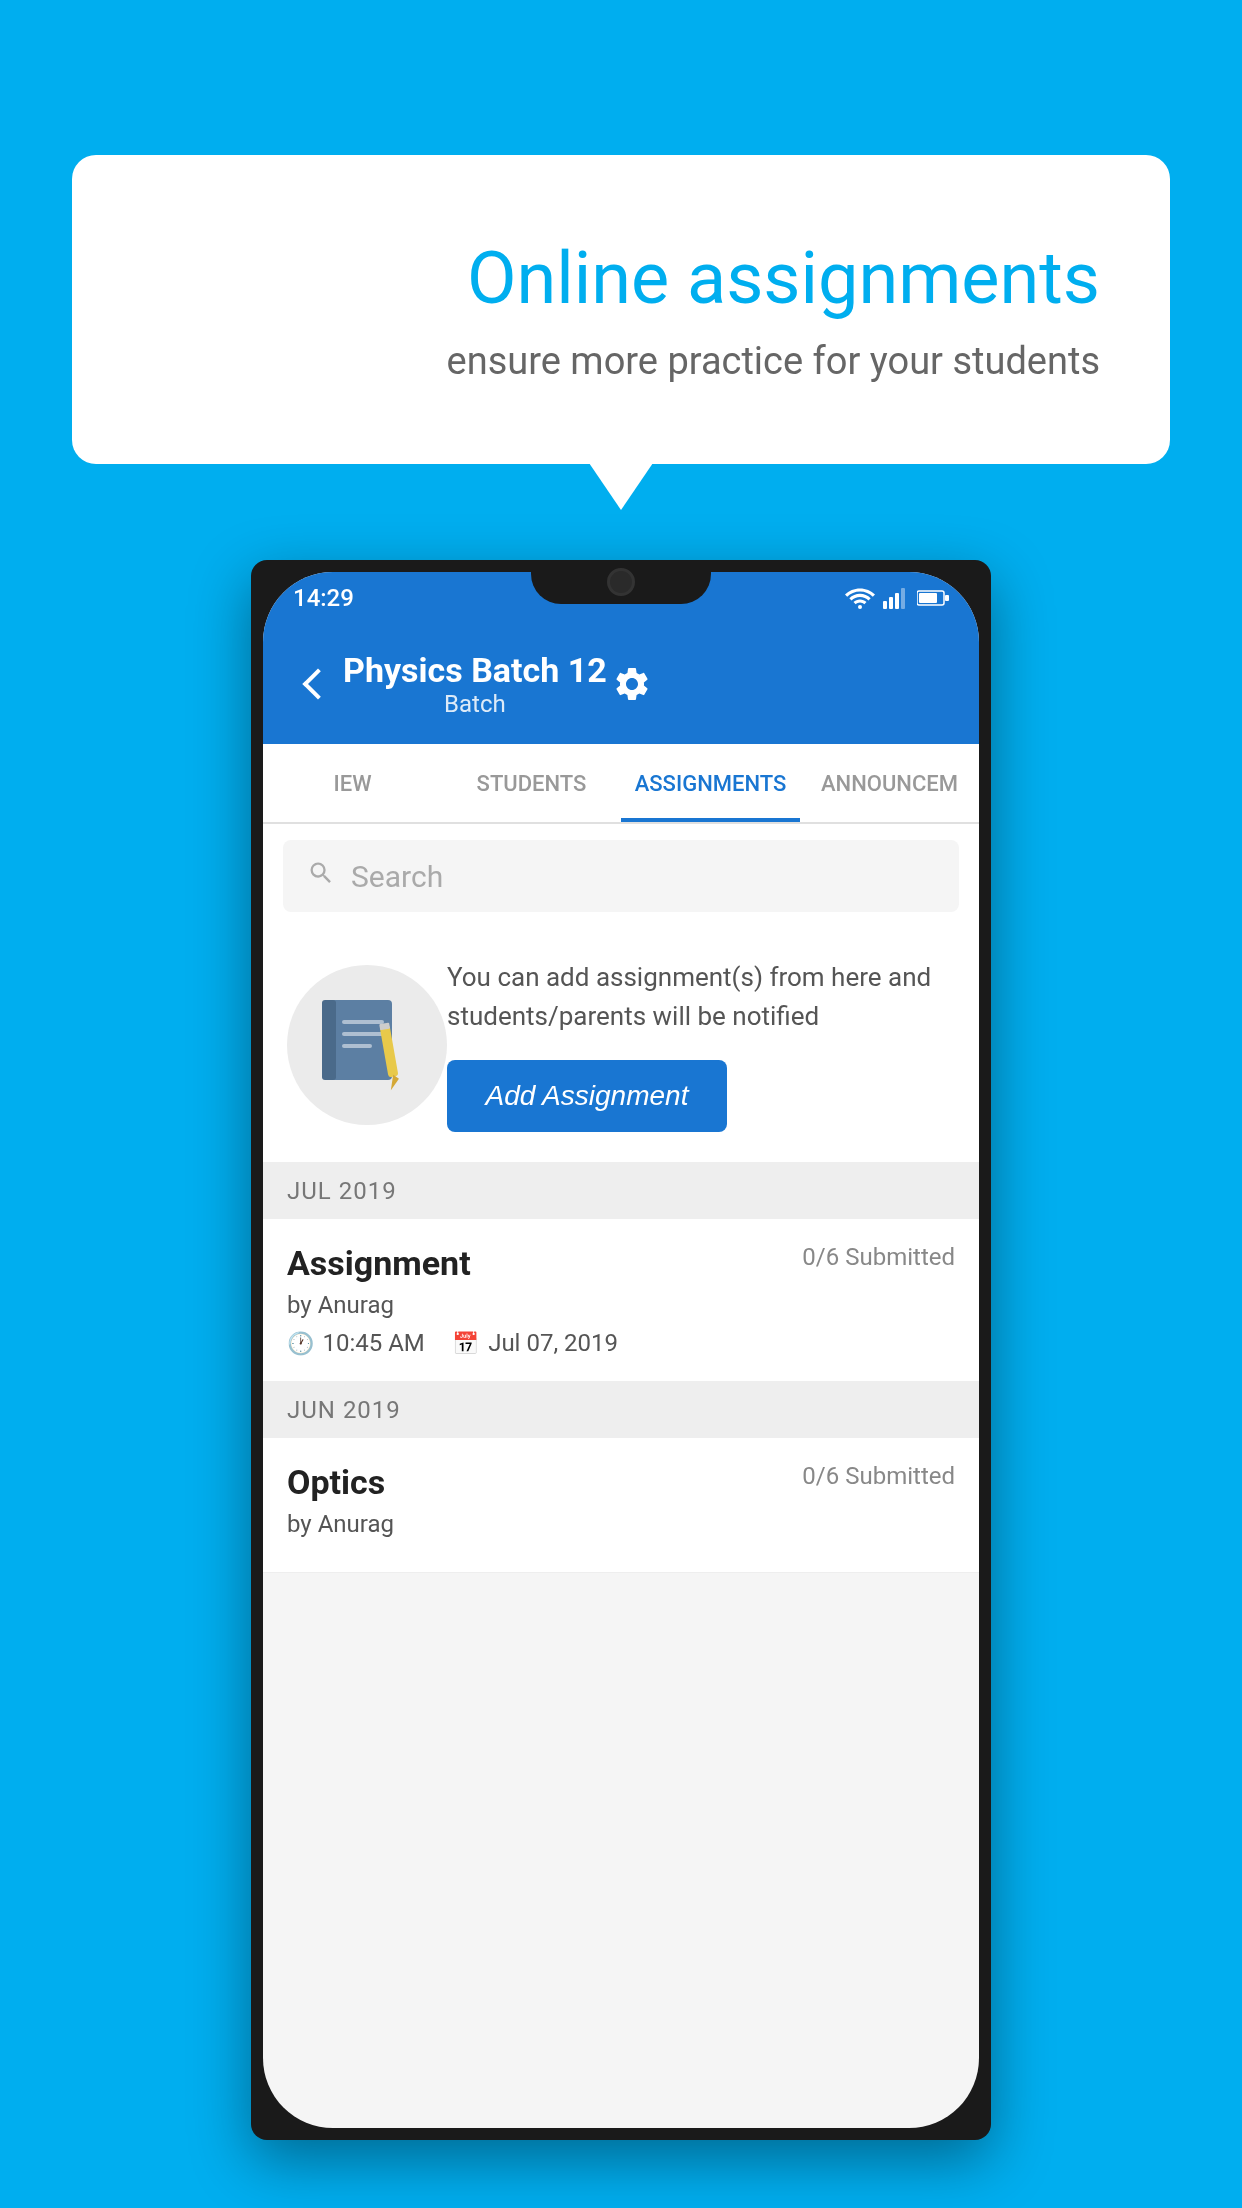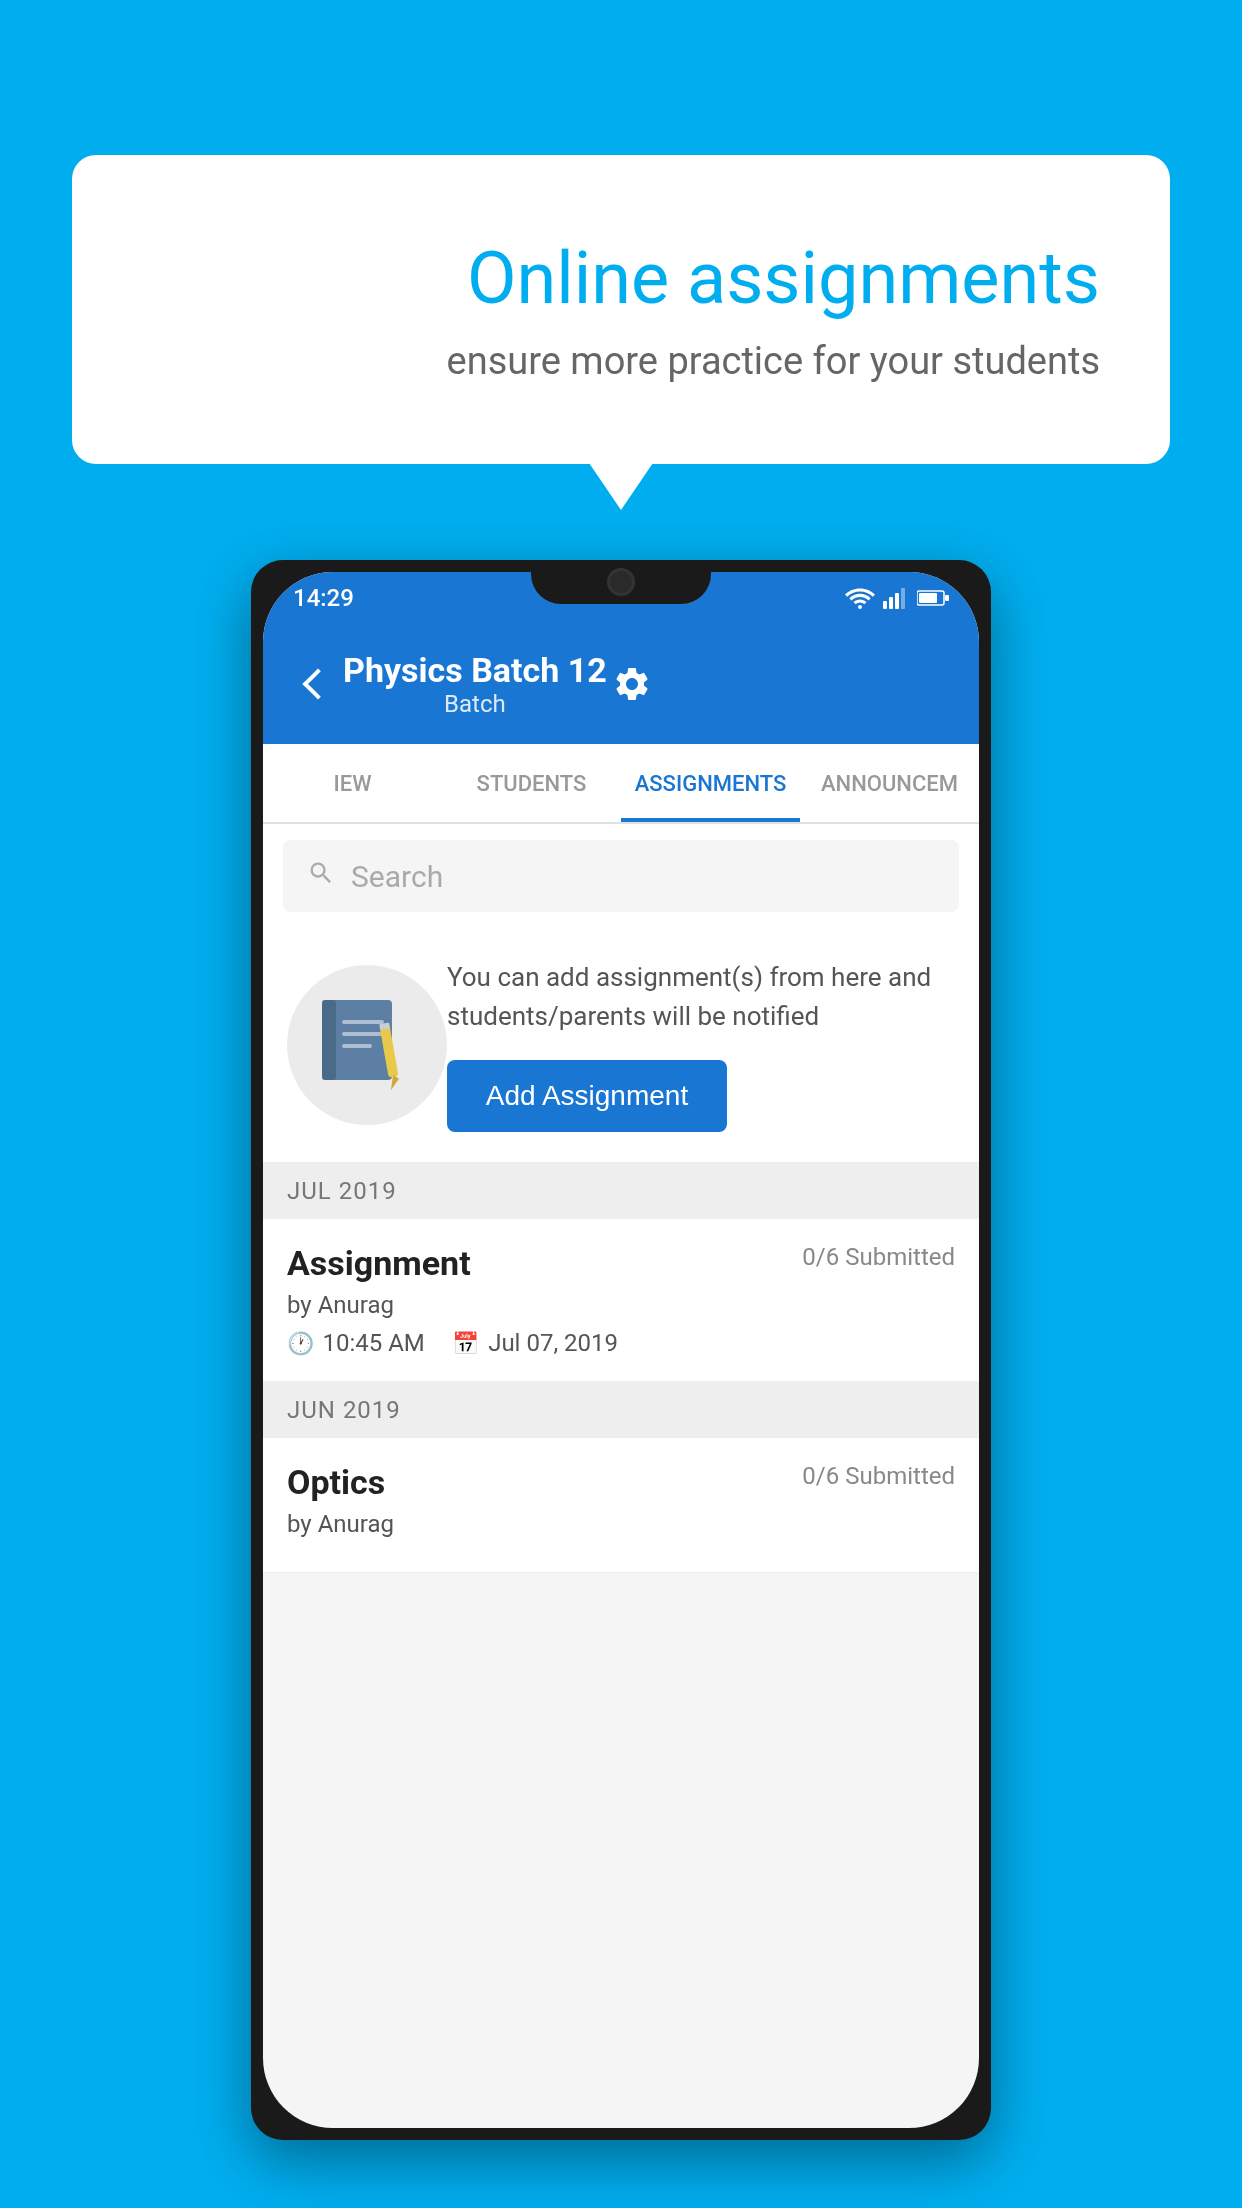--- a/index.html
+++ b/index.html
@@ -62,21 +62,21 @@
       left: 50%;
       transform: translateX(-50%);
       width: 740px;
       height: 1580px;
     }
 
     .phone-outer {
       width: 740px;
       height: 1580px;
       background: #1a1a1a;
-      border-radius: 32px;
+      border-radius: 16px;
       position: relative;
       box-shadow: 0 20px 60px rgba(0,0,0,0.4);
     }
 
     
     .phone-notch {
       position: absolute;
       top: 0;
       left: 50%;
       transform: translateX(-50%);
@@ -294,20 +294,21 @@
     .add-assignment-btn {
       background: #1976D2;
       color: white;
       border: none;
       border-radius: 8px;
       padding: 20px 36px;
       font-size: 28px;
       font-weight: 500;
       cursor: pointer;
       width: 280px;
+      font-style: italic;
     }
 
     
     .month-header {
       background: #eeeeee;
       padding: 14px 24px;
       font-size: 24px;
       color: #777;
       font-weight: 400;
       text-transform: uppercase;

